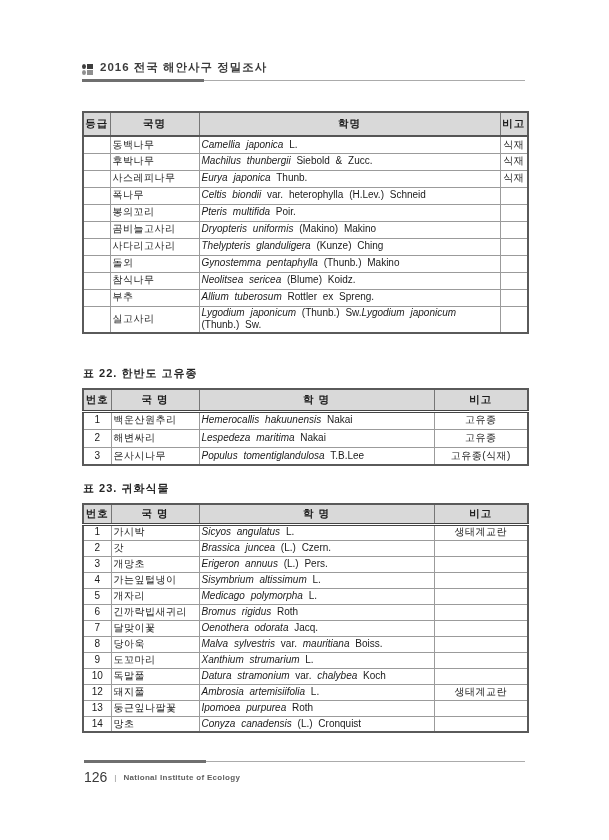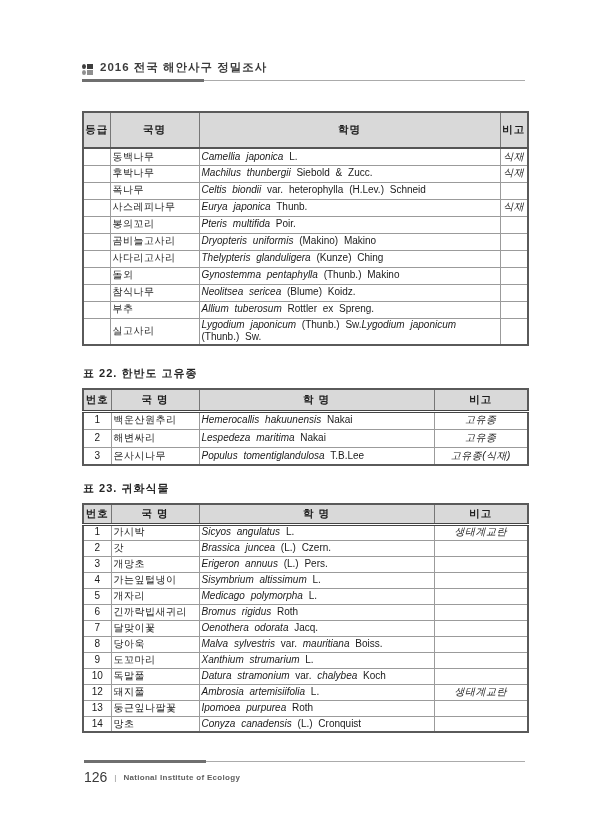--- a/index.html
+++ b/index.html
@@ -22,36 +22,36 @@
   .rule .dark{width:122px;height:3px;}
   .rule .light{flex:1;height:1px;}
   
   table.t{position:absolute;left:82px;width:445px;border-collapse:collapse;table-layout:fixed;
           border:2px solid #5a5a5a;}
   table.t th{background:#d9d9d9;border:1px solid #777;font-size:10.5px;font-weight:bold;
              color:#1c1c1c;padding:0;letter-spacing:1px;}
   table.t td{border:1px solid #9b9b9b;font-size:10px;color:#1a1a1a;padding:0 2px;
              vertical-align:middle;line-height:1.25;}
   table.t1{top:111px;}
-  table.t1 thead tr{height:36px;}
+  table.t1 thead tr{height:24px;}
   table.t1 tbody tr{height:17px;}
   table.t1 th{border-bottom:2px solid #555;}
   table.t22{top:388px;}
   table.t22 thead tr{height:22px;}
   table.t22 tbody tr{height:18px;}
   table.t22 th{border-bottom:3px double #444;}
   table.t23{top:503px;}
   table.t23 thead tr{height:20px;}
   table.t23 tbody tr{height:16px;}
   table.t23 th{border-bottom:3px double #444;}
   td.c-no{text-align:center;}
   td.c-kor{text-align:left;padding-left:6px;letter-spacing:.5px;}
   td.c-sci{text-align:left;padding-left:8px;word-spacing:3px;}
   td.c-sci .it{font-style:italic;}
-  td.c-note{text-align:center;letter-spacing:.5px;font-style:italic;}
+  td.c-note{text-align:center;letter-spacing:.5px;}
   
   .tcap{position:absolute;left:83px;font-size:11px;font-weight:bold;color:#252525;
         letter-spacing:1px;}
   .tcap22{top:366px;}
   .tcap23{top:481px;}
   
   .ftr{position:absolute;left:84px;top:769px;display:flex;align-items:flex-start;gap:7px;}
   .ftr .pnum{font-size:14px;color:#3a3a3a;font-family:"Liberation Sans",sans-serif;}
   .ftr .sep{font-size:8px;color:#8a8a8a;margin-top:4px;}
   .ftr .org{font-size:8px;color:#5f5f5f;margin-top:4px;letter-spacing:.3px;font-weight:bold;}
@@ -98,29 +98,29 @@
           <td class="c-note">식재</td>
         </tr>
         <tr>
           <td class="c-no"></td>
           <td class="c-kor">후박나무</td>
           <td class="c-sci"><span class="it">Machilus thunbergii</span><span> Siebold &amp; Zucc.</span></td>
           <td class="c-note">식재</td>
         </tr>
         <tr>
           <td class="c-no"></td>
-          <td class="c-kor">폭나무</td>
-          <td class="c-sci"><span class="it">Celtis biondii</span><span> var. heterophylla (H.Lev.) Schneid</span></td>
-          <td class="c-note"></td>
-        </tr>
-        <tr>
-          <td class="c-no"></td>
           <td class="c-kor">사스레피나무</td>
           <td class="c-sci"><span class="it">Eurya japonica</span><span> Thunb.</span></td>
           <td class="c-note">식재</td>
+        </tr>
+        <tr>
+          <td class="c-no"></td>
+          <td class="c-kor">폭나무</td>
+          <td class="c-sci"><span class="it">Celtis biondii</span><span> var. heterophylla (H.Lev.) Schneid</span></td>
+          <td class="c-note"></td>
         </tr>
         <tr>
           <td class="c-no"></td>
           <td class="c-kor">봉의꼬리</td>
           <td class="c-sci"><span class="it">Pteris multifida</span><span> Poir.</span></td>
           <td class="c-note"></td>
         </tr>
         <tr>
           <td class="c-no"></td>
           <td class="c-kor">곰비늘고사리</td>

